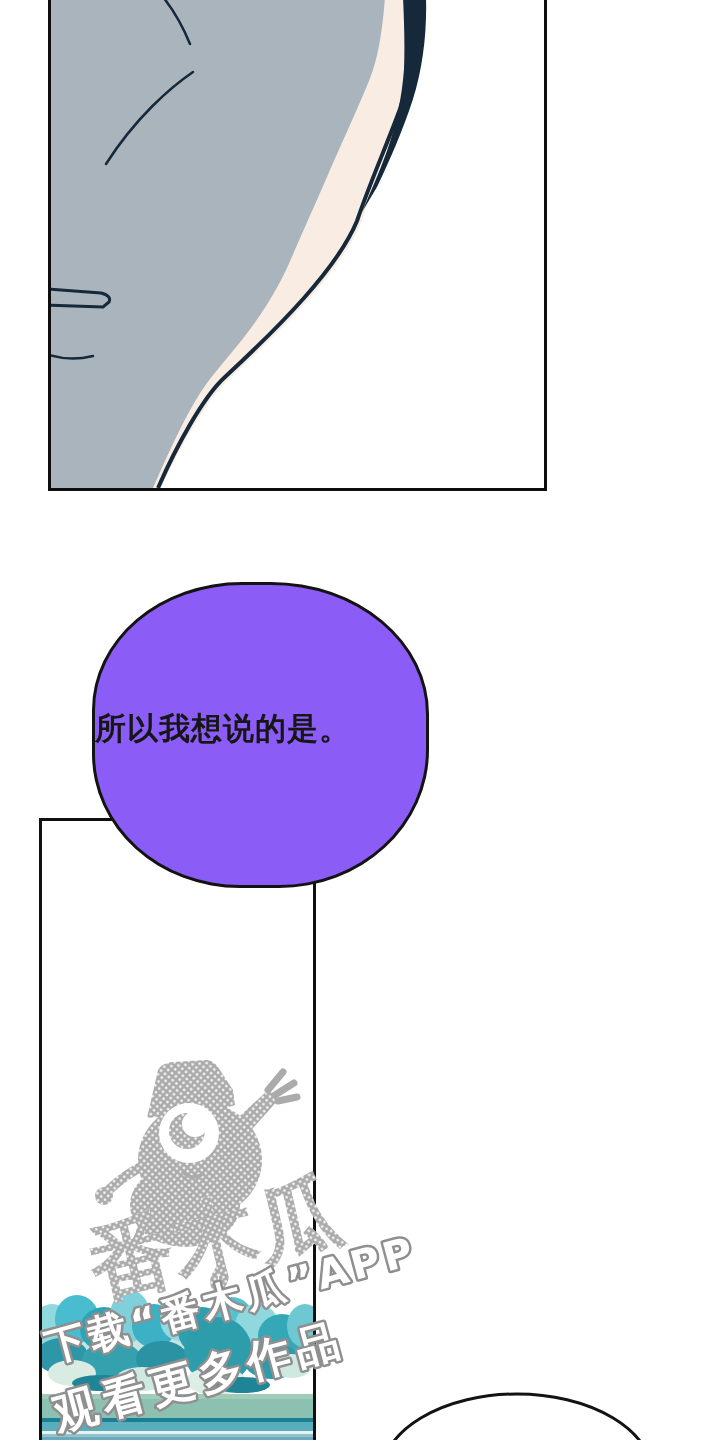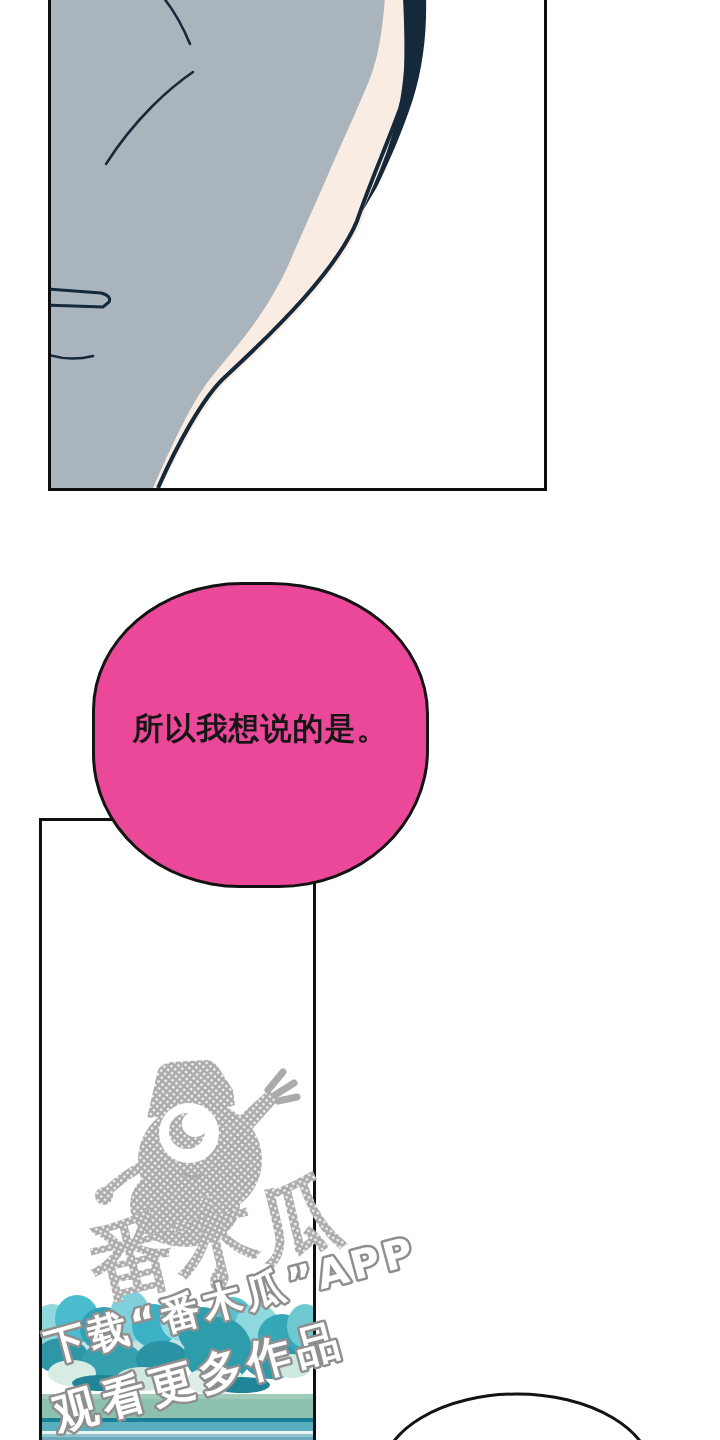--- a/index.html
+++ b/index.html
@@ -18,23 +18,23 @@
   .panel-bottom {
     position:absolute; left:39px; top:818px; width:277px; height:622px;
     border:3px solid #101010; border-bottom:none; background:#ffffff;
     overflow:hidden; z-index:1;
   }
   .panel-bottom svg.scene { position:absolute; left:0; bottom:0; }
 
   
   .bubble-main {
     position:absolute; left:92px; top:582px; width:337px; height:306px;
-    background:#ec4899; border:3px solid #131313;
+    background:#8b5cf6; border:3px solid #131313;
     border-radius: 150px 158px 150px 148px / 128px 132px 138px 134px;
-    display:flex; align-items:center; justify-content:center;
+    display:flex; align-items:center; 
     z-index:2;
   }
   .bubble-main .bubble-text {
     font-size:31px; font-weight:bold; color:#161616; letter-spacing:1px;
     white-space:nowrap; transform:translateY(-6px);
   }
 
   
   svg.overlay {
     position:absolute; left:0; top:0; width:720px; height:1440px;

